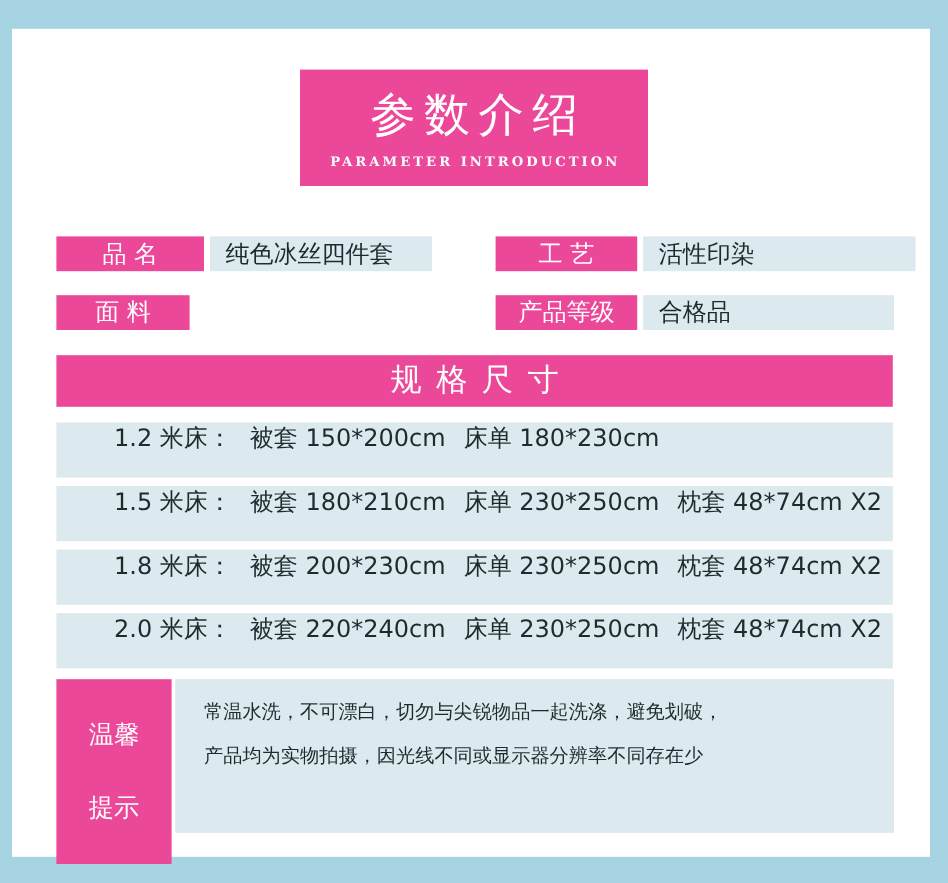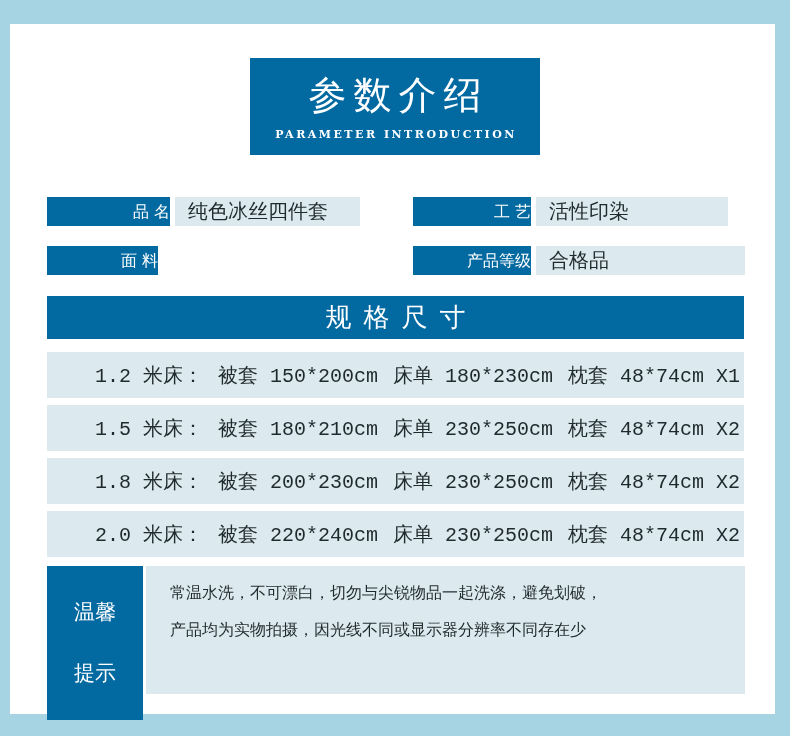--- a/index.html
+++ b/index.html
@@ -9,56 +9,56 @@
   }
   .canvas {
     position: relative; width: 790px; height: 736px;
     background: #a7d4e3; overflow: hidden;
   }
   .panel {
     position: absolute; left: 10px; top: 24px;
     width: 765px; height: 690px; background: #ffffff;
   }
   .abs { position: absolute; }
-  .teal { background: #0369a1; color: #ffffff; }
+  .teal { background: #ec4899; color: #ffffff; }
   .lightbox { background: #dce9ee; color: #1f2a2e; }
 
   
   .header-box { left: 250px; top: 58px; width: 290px; height: 97px; text-align: center; }
   .header-title {
     margin-top: 12px; font-family: "DejaVu Serif", "Liberation Serif", serif;
     font-size: 38px; letter-spacing: 7px; padding-left: 7px; font-weight: 400;
   }
   .header-sub {
     margin-top: 7px; font-family: "DejaVu Serif", "Liberation Serif", serif;
     font-weight: bold; font-size: 11px; letter-spacing: 2.5px; padding-left: 2px;
   }
 
   
   .info-label {
-    height: 29px; line-height: 29px; text-align: right; font-size: 16px;
+    height: 29px; line-height: 29px; text-align: center; font-size: 20px;
   }
   .info-value {
     height: 29px; line-height: 29px; font-size: 20px;
     padding-left: 13px; box-sizing: border-box; white-space: nowrap; overflow: hidden;
   }
 
   
   .banner {
     left: 47px; top: 296px; width: 697px; height: 43px; line-height: 43px;
     text-align: center; font-size: 26px; letter-spacing: 12px;
     padding-left: 12px; box-sizing: border-box;
   }
 
   
   .spec-row {
     left: 47px; width: 697px; height: 46px;
-    display: flex; align-items: center; column-gap: 15px;
+    display: flex; column-gap: 15px;
     padding-left: 48px; box-sizing: border-box;
-    font-size: 20px; white-space: nowrap; font-family: Liberation Mono, monospace;
+    font-size: 20px; white-space: nowrap;
   }
 
   
   .tips-label {
     left: 47px; top: 566px; width: 96px; height: 154px;
     display: flex; flex-direction: column; justify-content: center; align-items: center;
     font-size: 21px; line-height: 37px; gap: 24px;
   }
   .tips-body {
     left: 146px; top: 566px; width: 599px; height: 128px;
@@ -74,34 +74,33 @@
 
   <div class="abs teal header-box">
     <div class="header-title">参数介绍</div>
     <div class="header-sub">PARAMETER INTRODUCTION</div>
   </div>
 
   <div class="abs teal info-label" style="left:47px; top:197px; width:123px;">品 名</div>
   <div class="abs teal info-label" style="left:413px; top:197px; width:118px;">工 艺</div>
 
   <div class="abs lightbox info-value" style="left:175px; top:197px; width:185px;">纯色冰丝四件套</div>
-  <div class="abs lightbox info-value" style="left:536px; top:197px; width:192px;">活性印染</div>
+  <div class="abs lightbox info-value" style="left:536px; top:197px; width:227px;">活性印染</div>
 
   <div class="abs teal info-label" style="left:47px; top:246px; width:111px;">面 料</div>
 
   <div class="abs teal info-label" style="left:413px; top:246px; width:118px;">产品等级</div>
   <div class="abs lightbox info-value" style="left:536px; top:246px; width:209px;">合格品</div>
 
   <div class="abs teal banner">规格尺寸</div>
 
   <div class="abs lightbox spec-row" style="top:352px;">
     <span>1.2 米床：</span>
     <span>被套 150*200cm</span>
     <span>床单 180*230cm</span>
-    <span>枕套 48*74cm X1</span>
   </div>
   <div class="abs lightbox spec-row" style="top:405px;">
     <span>1.5 米床：</span>
     <span>被套 180*210cm</span>
     <span>床单 230*250cm</span>
     <span>枕套 48*74cm X2</span>
   </div>
   <div class="abs lightbox spec-row" style="top:458px;">
     <span>1.8 米床：</span>
     <span>被套 200*230cm</span>

